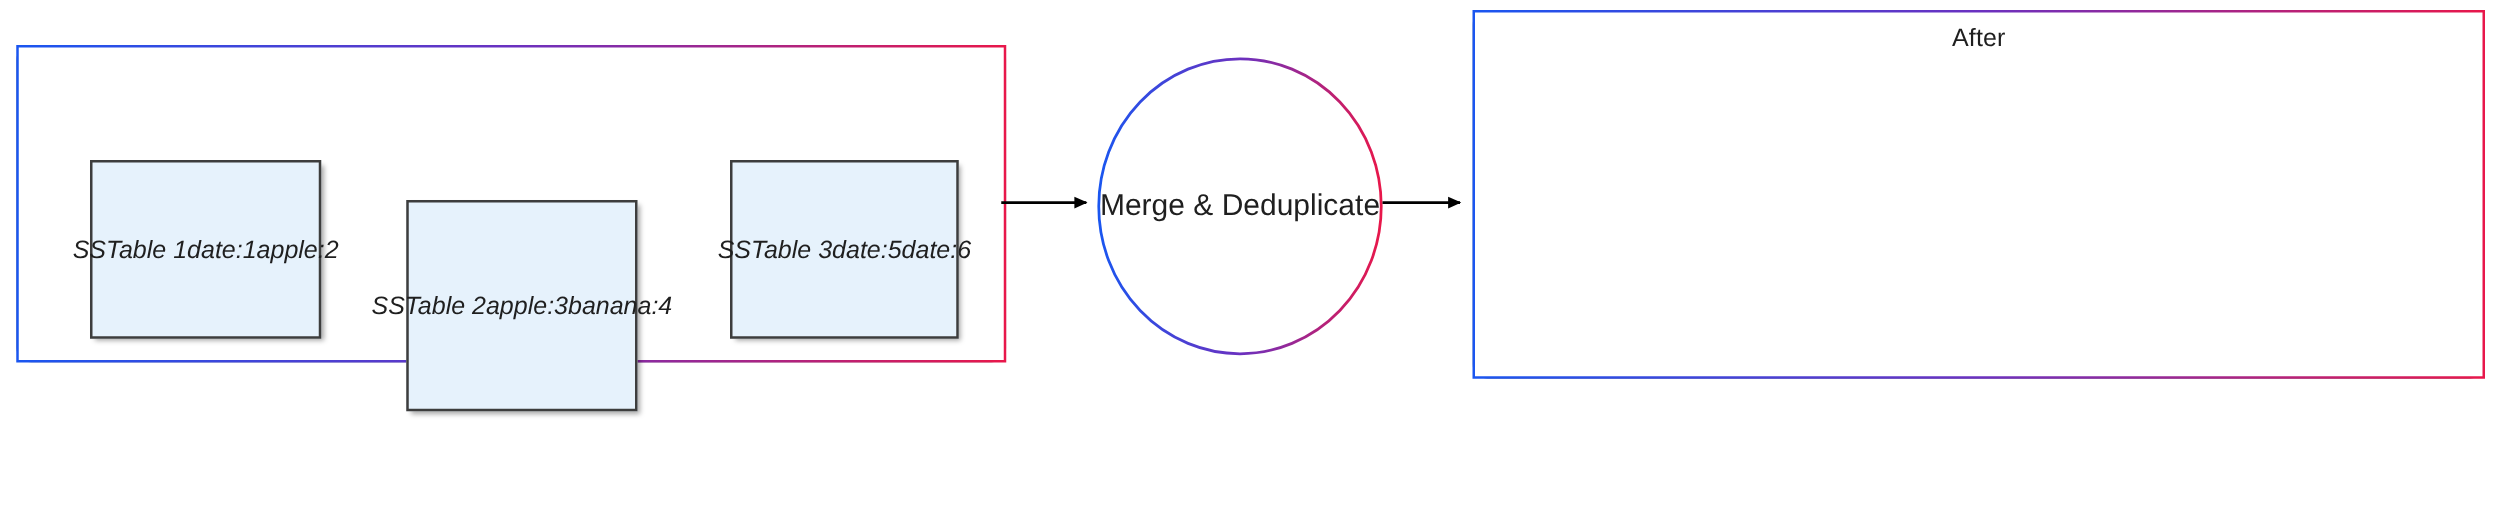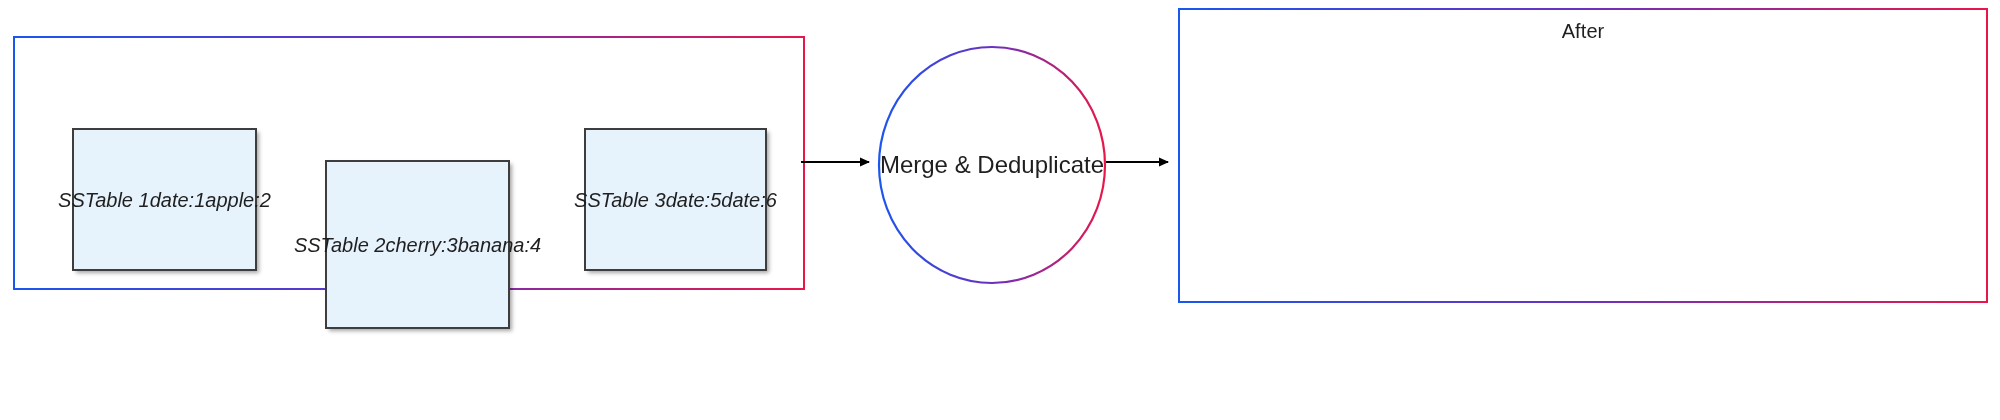--- a/index.html
+++ b/index.html
@@ -139,21 +139,21 @@
     <div class="group-inner"></div>
 
     <div class="sstable-box" id="sstable-0">
       <div class="sstable-line">SSTable 1</div>
       <div class="sstable-line">date:1</div>
       <div class="sstable-line">apple:2</div>
     </div>
 
     <div class="sstable-box" id="sstable-1">
       <div class="sstable-line">SSTable 2</div>
-      <div class="sstable-line">cherry:3</div>
+      <div class="sstable-line">apple:3</div>
       <div class="sstable-line">banana:4</div>
     </div>
 
     <div class="sstable-box" id="sstable-2">
       <div class="sstable-line">SSTable 3</div>
       <div class="sstable-line">date:5</div>
       <div class="sstable-line">date:6</div>
     </div>
   </div>
 

